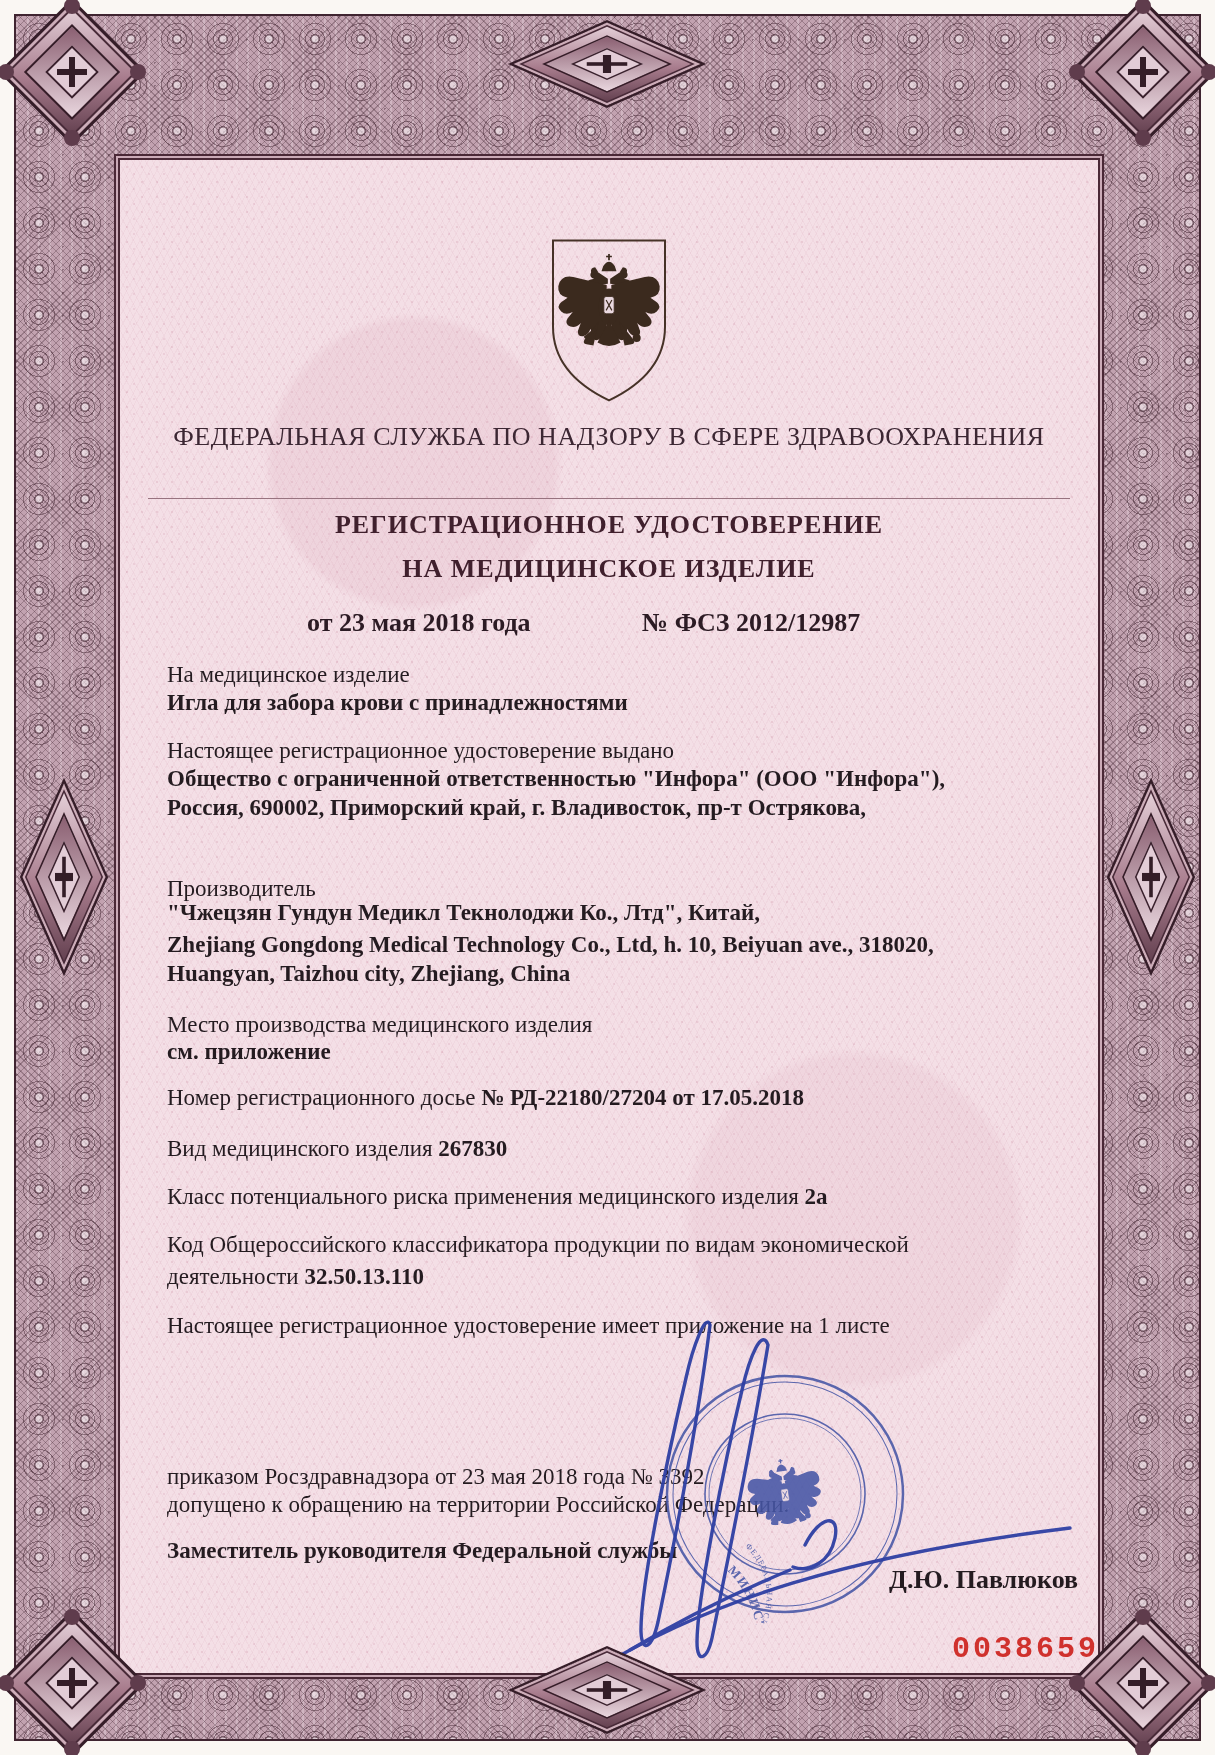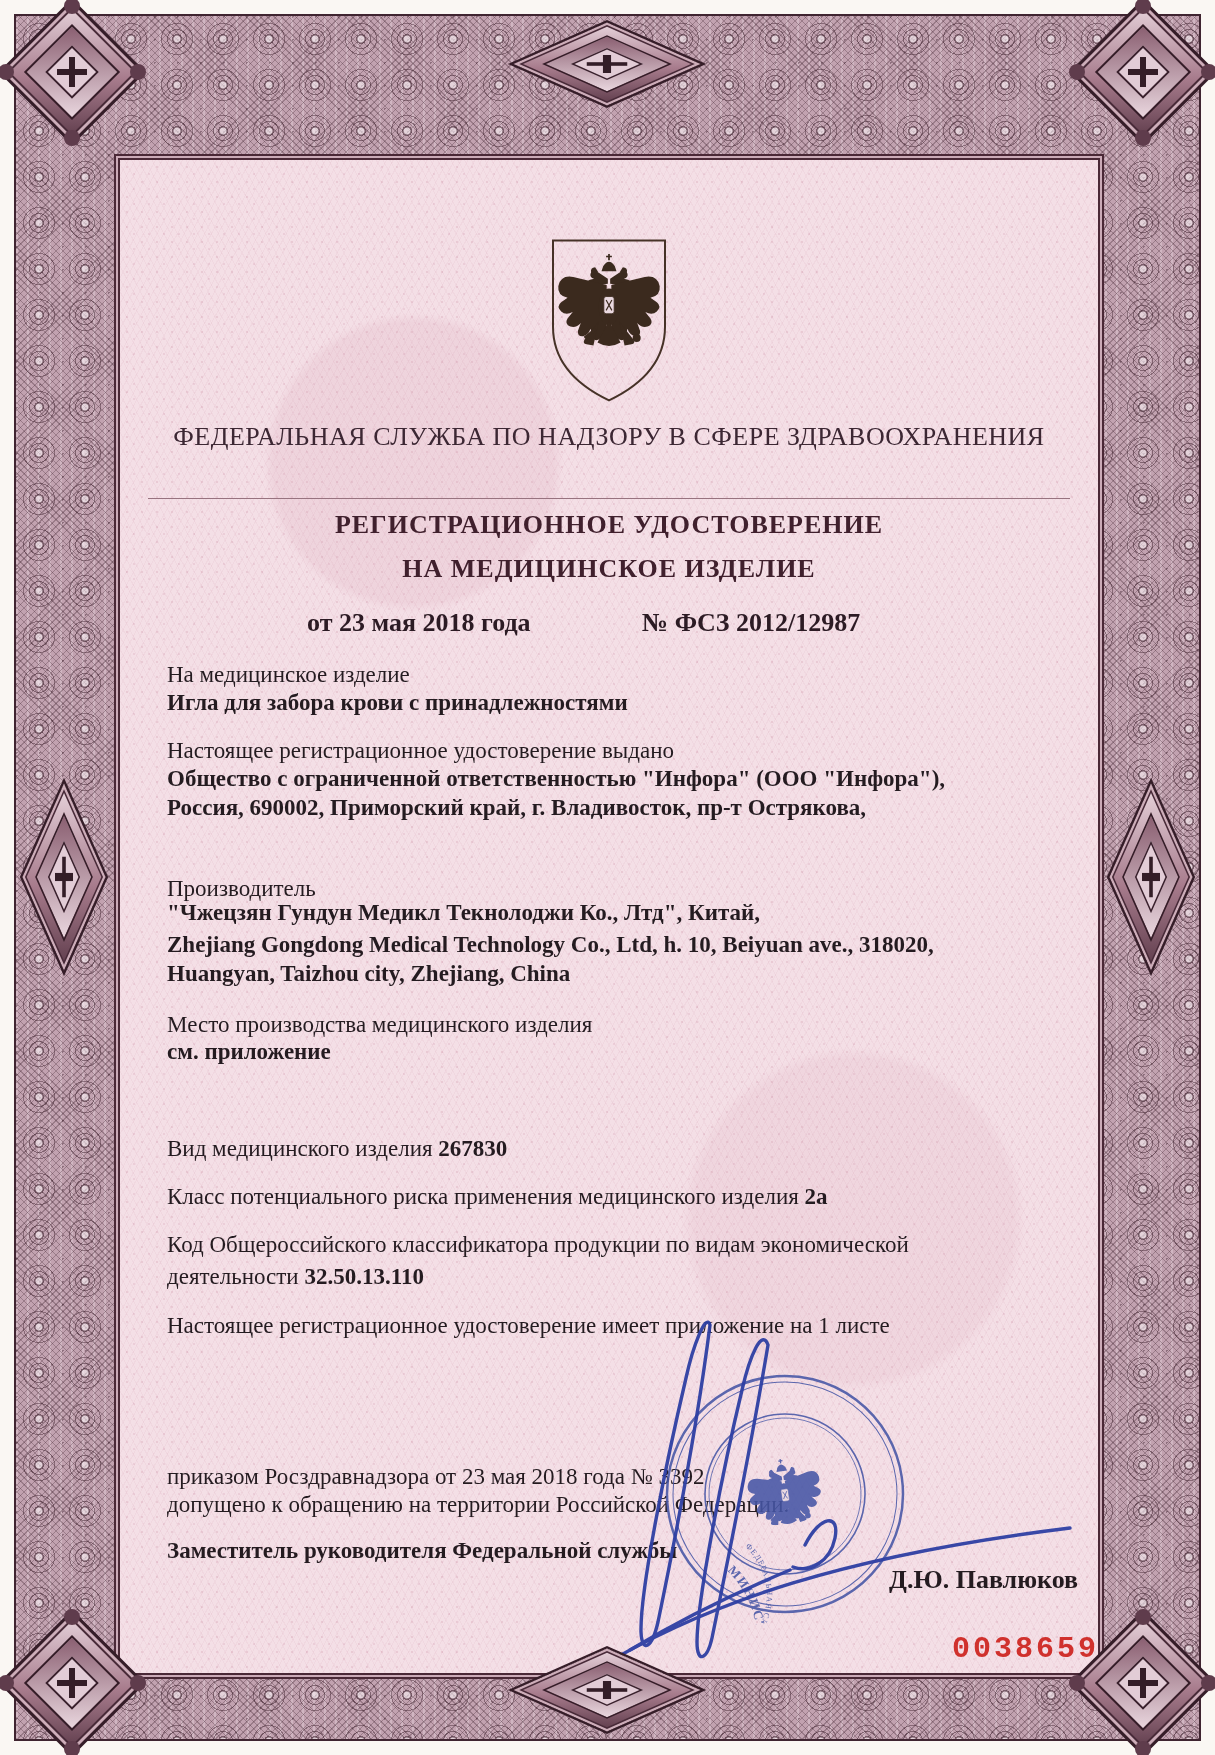--- a/index.html
+++ b/index.html
@@ -176,20 +176,21 @@
   <div class="ln b" style="top:635px">Россия, 690002, Приморский край, г. Владивосток, пр-т Острякова,</div>
 
   <div class="ln" style="top:716px">Производитель</div>
   <div class="ln b" style="top:740px">"Чжецзян Гундун Медикл Текнолоджи Ко., Лтд", Китай,</div>
   <div class="ln b" style="top:772px">Zhejiang Gongdong Medical Technology Co., Ltd, h. 10, Beiyuan ave., 318020,</div>
   <div class="ln b" style="top:801px">Huangyan, Taizhou city, Zhejiang, China</div>
 
   <div class="ln" style="top:852px">Место производства медицинского изделия</div>
   <div class="ln b" style="top:879px">см. приложение</div>
 
+  <div class="ln" style="top:925px"><span>Номер регистрационного досье </span><span class="b">№ РД-22180/27204 от 17.05.2018</span></div>
 
   <div class="ln" style="top:976px"><span>Вид медицинского изделия </span><span class="b">267830</span></div>
 
   <div class="ln" style="top:1024px"><span>Класс потенциального риска применения медицинского изделия </span><span class="b">2а</span></div>
 
   <div class="ln" style="top:1072px">Код Общероссийского классификатора продукции по видам экономической</div>
   <div class="ln" style="top:1104px"><span>деятельности </span><span class="b">32.50.13.110</span></div>
 
   <div class="ln" style="top:1153px">Настоящее регистрационное удостоверение имеет приложение на 1 листе</div>
 

